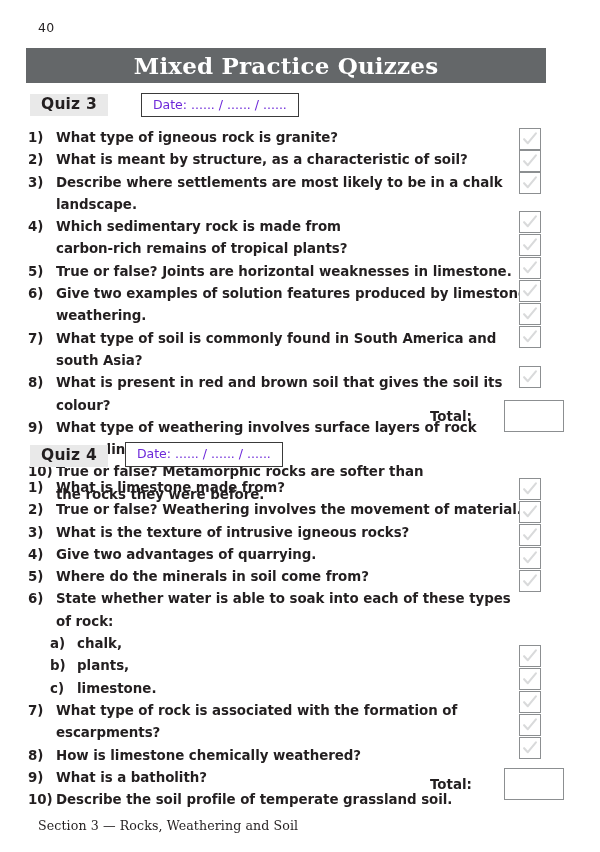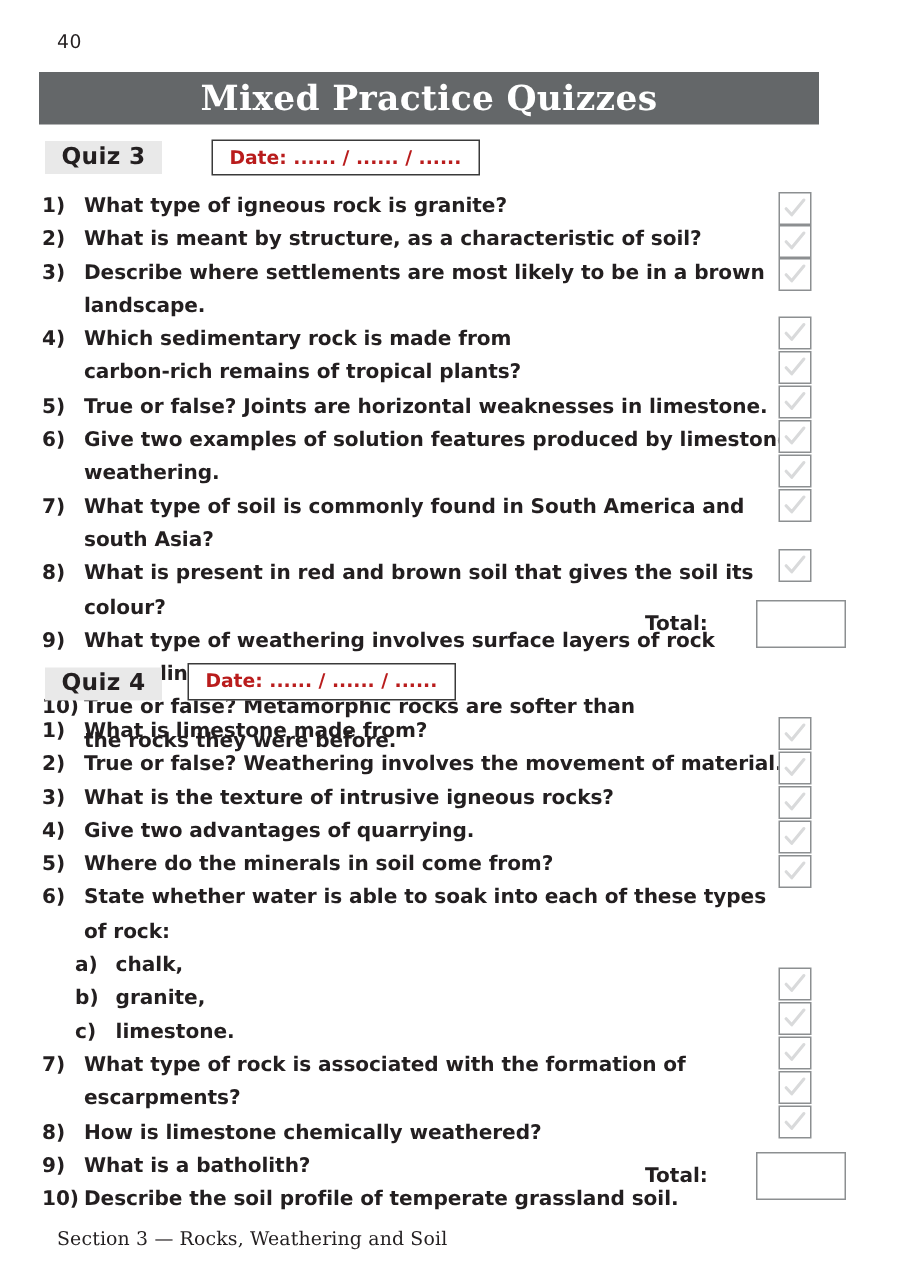--- a/index.html
+++ b/index.html
@@ -69,23 +69,23 @@
     color: #231f20;
     padding: 3px 11px 4px 11px;
     letter-spacing: 0.2px;
     line-height: 1;
   }
   .date-box {
     margin-left: 17px;
     border: 1px solid #3a3a3a;
     padding: 4px 11px 5px 11px;
     font-size: 12.5px;
-    font-weight: bold;
-    font-family: "DejaVu Sans", sans-serif;
-    color: #b91c1c;
+    font-weight: normal;
+    font-family: "DejaVu Sans", sans-serif;
+    color: #6d28d9;
     background: #ffffff;
     line-height: 1.1;
     white-space: nowrap;
   }
 
   
   .qlist {
     position: absolute;
     left: 28px;
     width: 500px;
@@ -195,21 +195,21 @@
     <div class="qrow">
       <span class="qnum">1)</span>
       <span class="qtext">What type of igneous rock is granite?</span>
     </div>
     <div class="qrow">
       <span class="qnum">2)</span>
       <span class="qtext">What is meant by structure, as a characteristic of soil?</span>
     </div>
     <div class="qrow">
       <span class="qnum">3)</span>
-      <span class="qtext">Describe where settlements are most likely to be in a brown landscape.</span>
+      <span class="qtext">Describe where settlements are most likely to be in a chalk landscape.</span>
     </div>
     <div class="qrow">
       <span class="qnum">4)</span>
       <span class="qtext">
         <span class="line2">Which sedimentary rock is made from</span>
         <span class="line2">carbon-rich remains of tropical plants?</span>
       </span>
     </div>
     <div class="qrow">
       <span class="qnum">5)</span>
@@ -325,21 +325,21 @@
     <div class="qrow">
       <span class="qnum">6)</span>
       <span class="qtext">State whether water is able to soak into each of these types of rock:</span>
     </div>
     <div class="subrow">
       <span class="subnum">a)</span>
       <span>chalk,</span>
     </div>
     <div class="subrow">
       <span class="subnum">b)</span>
-      <span>granite,</span>
+      <span>plants,</span>
     </div>
     <div class="subrow">
       <span class="subnum">c)</span>
       <span>limestone.</span>
     </div>
     <div class="qrow">
       <span class="qnum">7)</span>
       <span class="qtext">What type of rock is associated with the formation of escarpments?</span>
     </div>
     <div class="qrow">

